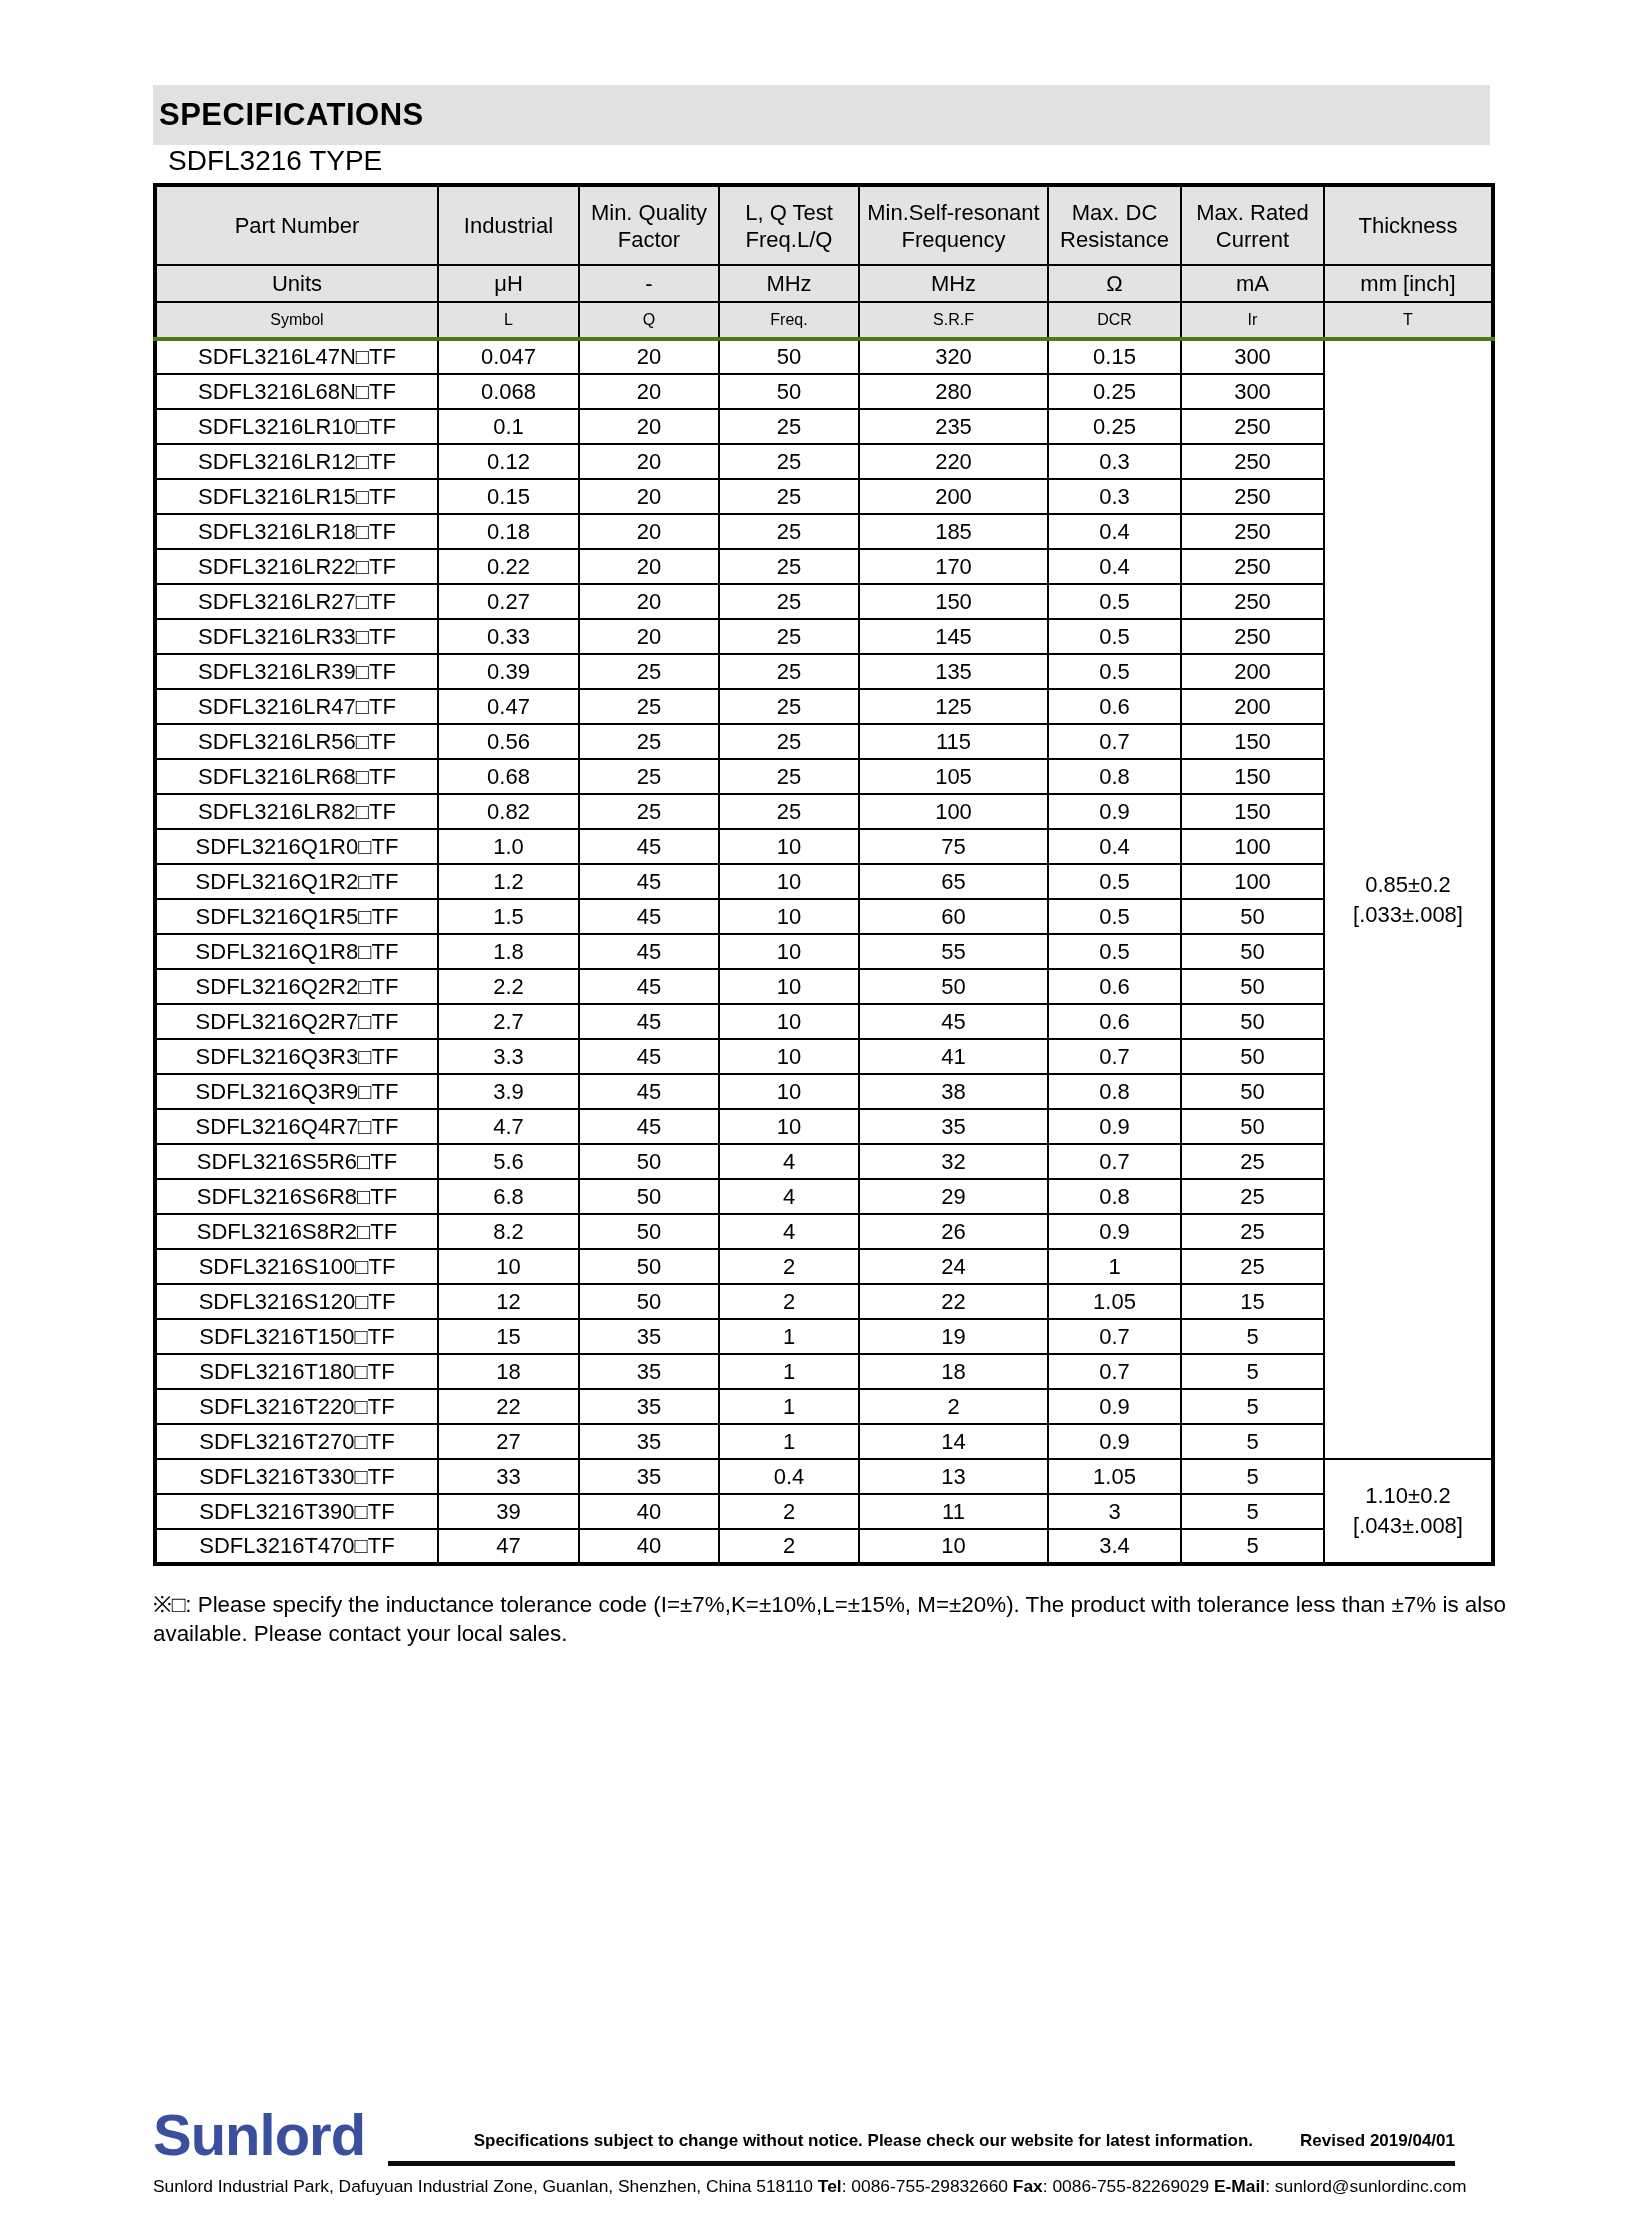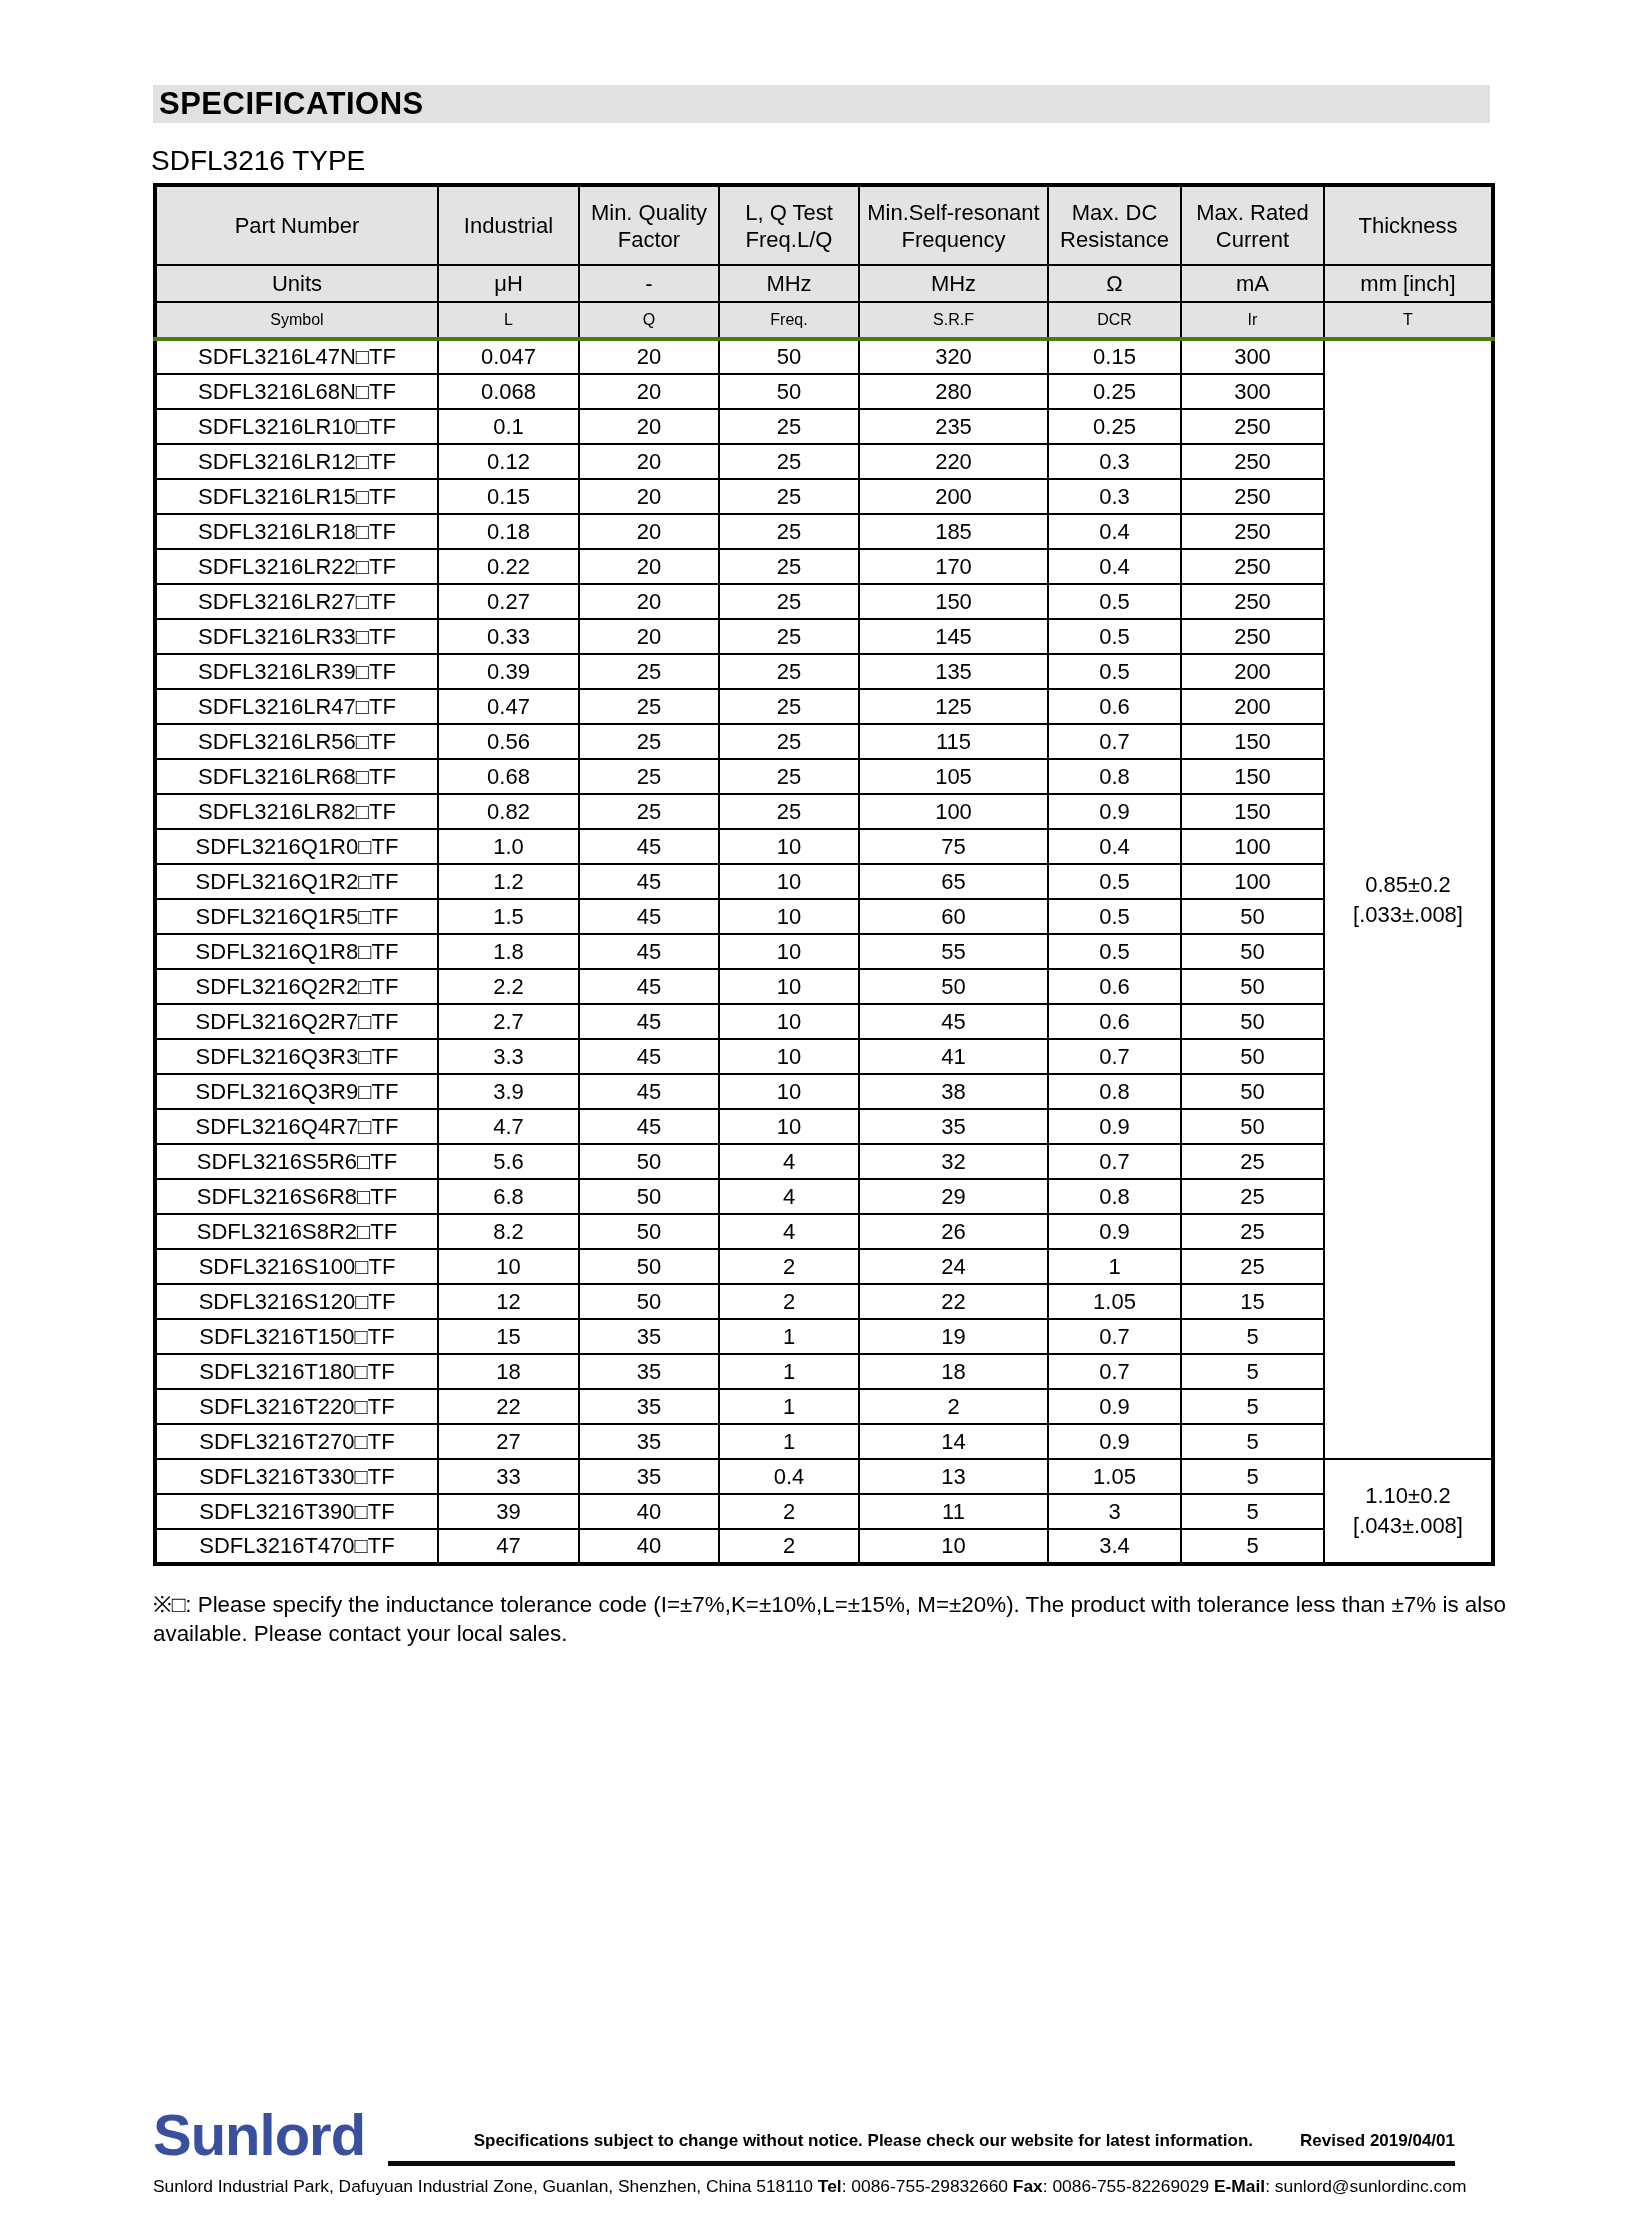--- a/index.html
+++ b/index.html
@@ -2,25 +2,25 @@
 <html><head>
 <meta charset="utf-8">
 <style>
   * { margin:0; padding:0; box-sizing:border-box; }
   html,body { background:#ffffff; }
   body {
     width:1646px; height:2234px; position:relative;
     font-family:"Liberation Sans", sans-serif; color:#000;
   }
   .title-bar {
-    position:absolute; left:153px; top:85px; width:1337px; height:38px;
+    position:absolute; left:153px; top:85px; width:1337px; height:60px;
     background:#e1e1e1; display:flex; align-items:center; padding-left:6px;
   }
   .title-bar .title-text { font-size:31px; font-weight:bold; letter-spacing:0.5px; }
-  .subtitle { position:absolute; left:151px; top:145px; font-size:28px; }
+  .subtitle { position:absolute; left:168px; top:145px; font-size:28px; }
   .tablewrap { position:absolute; left:153px; top:183px; width:1339px; }
   table { border-collapse:collapse; width:100%; table-layout:fixed; border:4px solid #000; }
   th, td {
     border:2px solid #000; text-align:center; vertical-align:middle;
     font-weight:normal; overflow:hidden;
   }
   thead th { background:#e3e3e3; }
   .hrow1 th { height:80px; font-size:22px; line-height:27px; padding:0 4px; }
   .hrow2 th { height:37px; font-size:22px; }
   .hrow3 th { height:37px; font-size:16px; border-bottom:4px solid #4d7c0f; }

